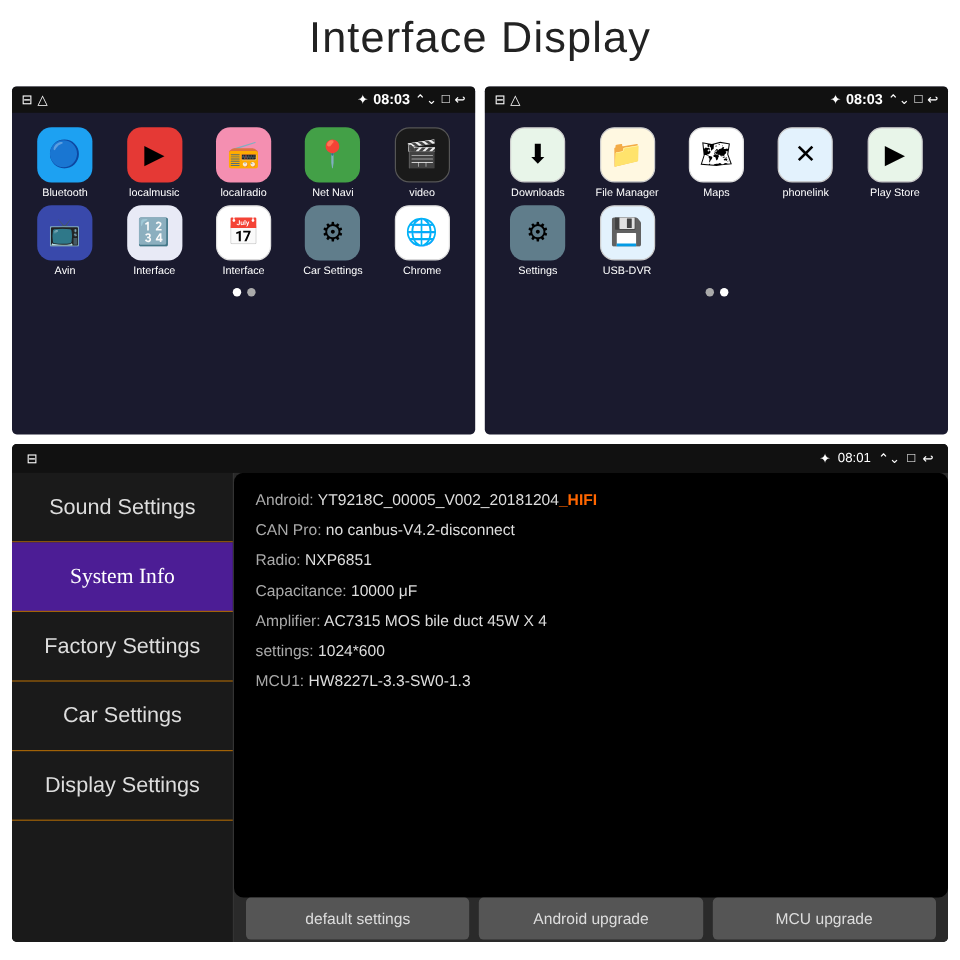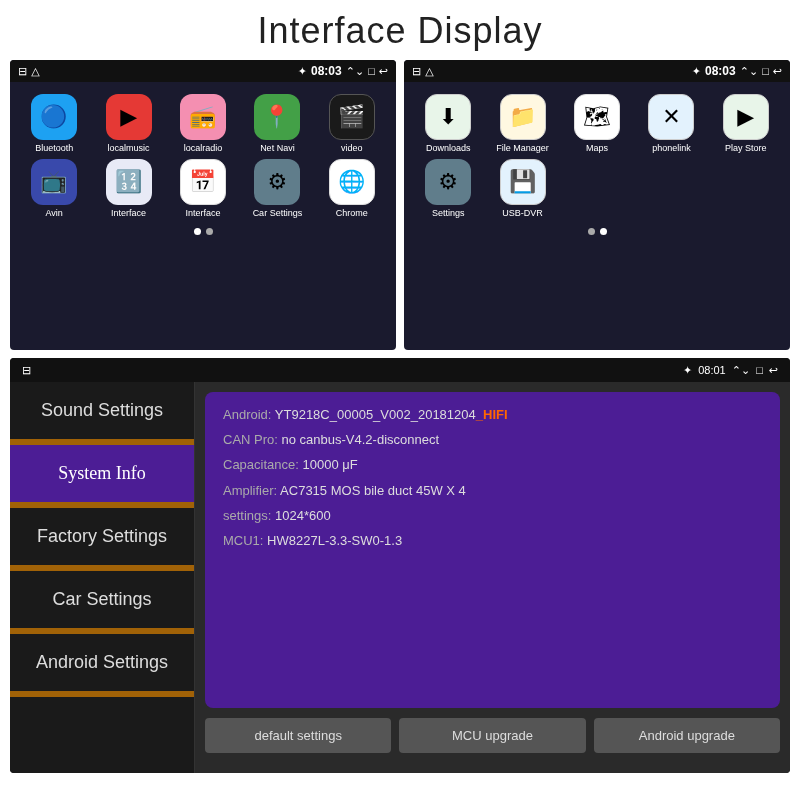--- a/index.html
+++ b/index.html
@@ -9,21 +9,21 @@
       background: #fff;
       font-family: Arial, sans-serif;
       overflow: hidden;
     }
 
     
     .page-title {
       text-align: center;
       font-size: 36px;
       font-weight: normal;
-      padding: 10px 0 8px 0;
+      padding: 10px 0 20px 0;
       color: #222;
       letter-spacing: 1px;
     }
 
     
     .screenshots-row {
       display: flex;
       gap: 8px;
       padding: 0 10px;
       height: 290px;
@@ -146,38 +146,38 @@
       width: 185px;
       background: #1a1a1a;
       border-right: 1px solid #333;
       flex-shrink: 0;
     }
     .sidebar-item {
       padding: 18px 8px;
       color: #ddd;
       font-size: 18px;
       text-align: center;
-      border-bottom: 6px solid #a16207;
+      border-bottom: 1px solid #a16207;
       cursor: pointer;
     }
     .sidebar-item.active { background: #4c1d95; color: #fff; font-family: Liberation Serif, serif; }
 
     
     .main-content {
       flex: 1;
       background: #2a2a2a;
       padding: 0;
       display: flex;
       flex-direction: column;
     }
 
     .info-panel {
       flex: 1;
-      background: #4c1d95;
-      margin: 10px;
+      background: #000000;
+      margin: 0;
       border-radius: 8px;
       padding: 14px 18px;
       overflow: hidden;
     }
 
     .info-row {
       color: #ccc;
       font-size: 13px;
       margin-bottom: 7px;
       line-height: 1.4;
@@ -193,21 +193,21 @@
       font-weight: bold;
     }
     .info-row .kenel {
       color: #888;
       margin-left: 8px;
     }
 
     .action-buttons {
       display: flex;
       gap: 8px;
-      padding: 0 10px 20px;
+      padding: 0 10px 2px;
     }
     .action-btn {
       flex: 1;
       padding: 10px 8px;
       background: #555;
       color: #ddd;
       border: none;
       border-radius: 4px;
       font-size: 13px;
       cursor: pointer;
@@ -349,32 +349,33 @@
     </div>
   </div>
 
   <div class="panel-body">
 
     <div class="sidebar" id="sidebar">
         <div class="sidebar-item">Sound Settings</div>
         <div class="sidebar-item active">System Info</div>
         <div class="sidebar-item">Factory Settings</div>
         <div class="sidebar-item">Car Settings</div>
-        <div class="sidebar-item">Android Settings</div>
+        <div class="sidebar-item">Display Settings</div>
       </div>
 
     <div class="main-content">
       <div class="info-panel" id="info-panel">
           <div class="info-row"><span class="label">Android:</span> <span class="value">YT9218C_00005_V002_20181204</span><span class="highlight">_HIFI</span></div>
           <div class="info-row"><span class="label">CAN Pro:</span> <span class="value">no canbus-V4.2-disconnect</span></div>
+          <div class="info-row"><span class="label">Radio:</span> <span class="value">NXP6851</span></div>
           <div class="info-row"><span class="label">Capacitance:</span> <span class="value">10000 μF</span></div>
           <div class="info-row"><span class="label">Amplifier:</span> <span class="value">AC7315 MOS bile duct 45W X 4</span></div>
           <div class="info-row"><span class="label">settings:</span> <span class="value">1024*600</span></div>
           <div class="info-row"><span class="label">MCU1:</span> <span class="value">HW8227L-3.3-SW0-1.3</span></div>
         </div>
       <div class="action-buttons" id="action-buttons">
           <button class="action-btn">default settings</button>
+          <button class="action-btn">Android upgrade</button>
           <button class="action-btn">MCU upgrade</button>
-          <button class="action-btn">Android upgrade</button>
         </div>
     </div>
   </div>
 </div>
 
 </body></html>

